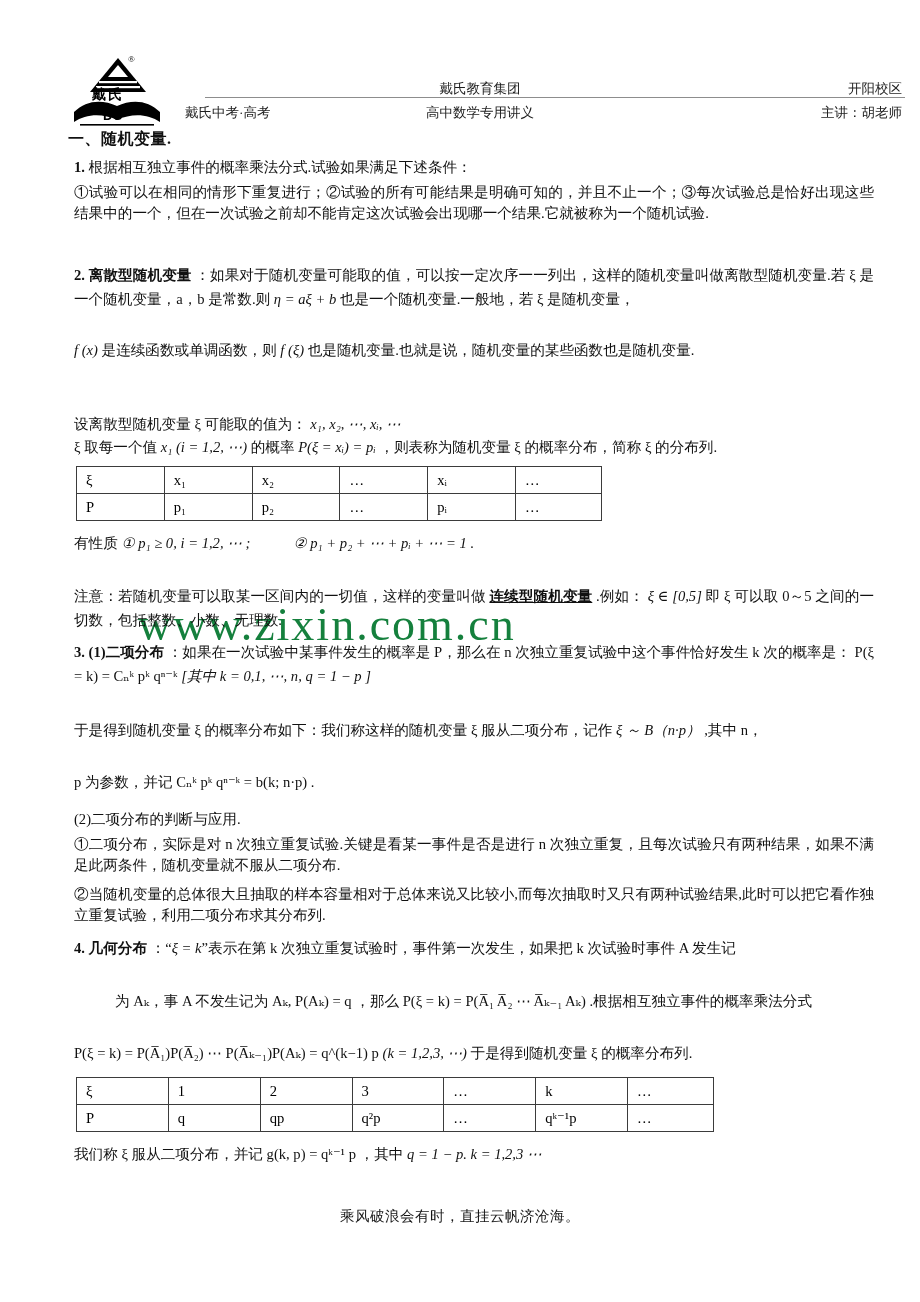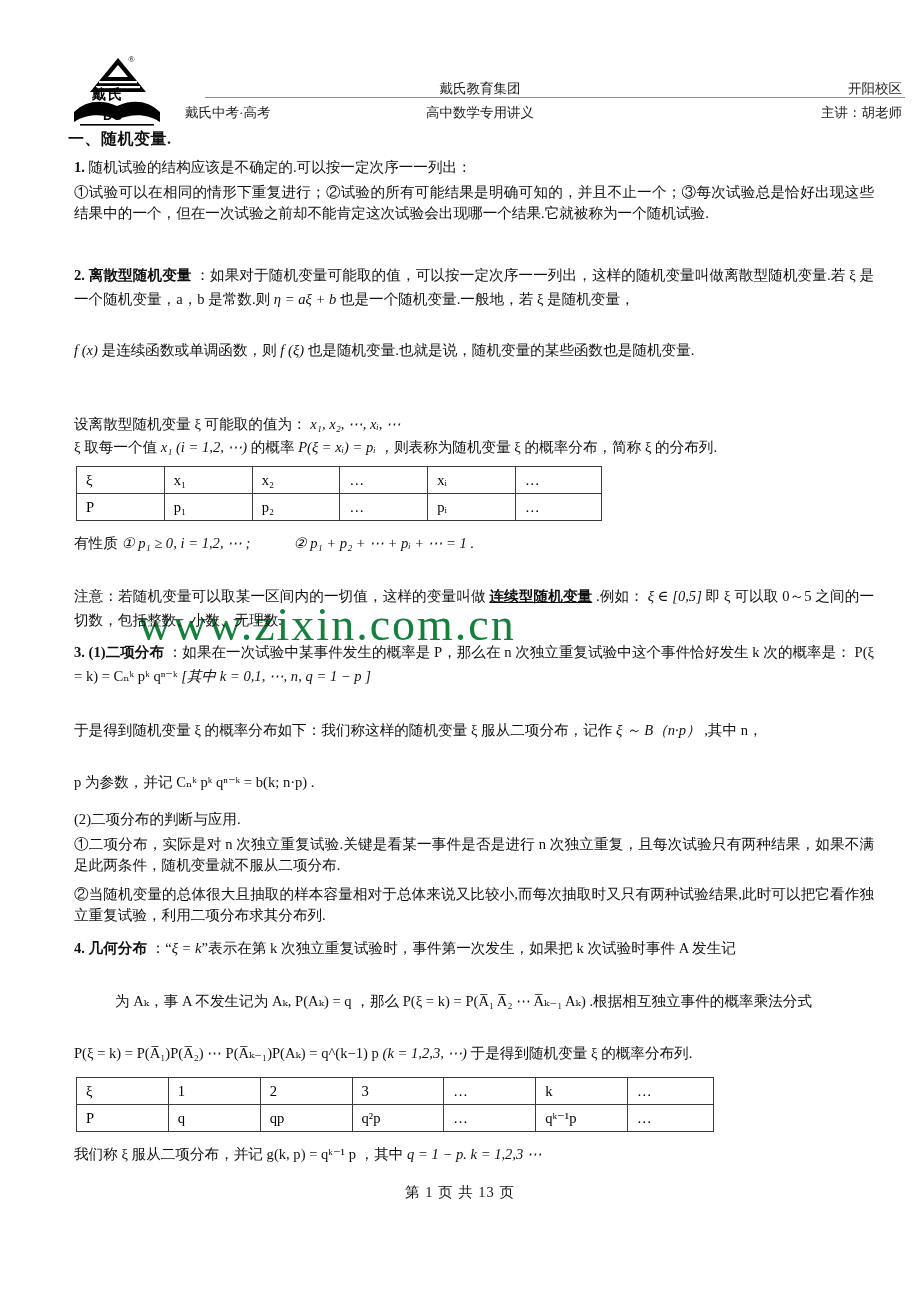--- a/index.html
+++ b/index.html
@@ -189,21 +189,21 @@
       <span class="hdr-right">主讲：胡老师</span>
     </div>
   </div>
 
   <div class="content">
 
     <div class="blk sec-title" style="top:131px;">一、随机变量.</div>
 
     <div class="blk" style="top:160px;">
       <span class="bold num">1.</span>
-      <span>随机试验的结构应该是不确定的.可以按一定次序一一列出：</span>
+      <span>根据相互独立事件的概率乘法分式.试验如果满足下述条件：</span>
     </div>
 
     <div class="blk ls14" style="top:182px;">①试验可以在相同的情形下重复进行；②试验的所有可能结果是明确可知的，并且不止一个；③每次试验总是恰好出现这些结果中的一个，但在一次试验之前却不能肯定这次试验会出现哪一个结果.它就被称为一个随机试验.</div>
 
     <div class="blk ls16" style="top:264px;">
       <span class="bold num">2.</span>
       <span class="bold">离散型随机变量</span>
       <span>：如果对于随机变量可能取的值，可以按一定次序一一列出，这样的随机变量叫做离散型随机变量.若 ξ 是一个随机变量，a，b 是常数.则 </span>
       <span class="it">η = aξ + b</span>
       <span> 也是一个随机变量.一般地，若 ξ 是随机变量，</span>
@@ -353,15 +353,15 @@
 
     <div class="blk" style="top:1147px;">
       <span>我们称 ξ 服从二项分布，并记 </span>
       <span>g(k, p) = qᵏ⁻¹ p</span>
       <span>，其中 </span>
       <span class="it">q = 1 − p.   k = 1,2,3 ⋯</span>
     </div>
 
   </div>
 
-  <div class="footer footer-page">第 1 页 共 13 页</div>
+  <div class="footer footer-motto">乘风破浪会有时，直挂云帆济沧海。</div>
 
 </div>
 
 </body></html>

